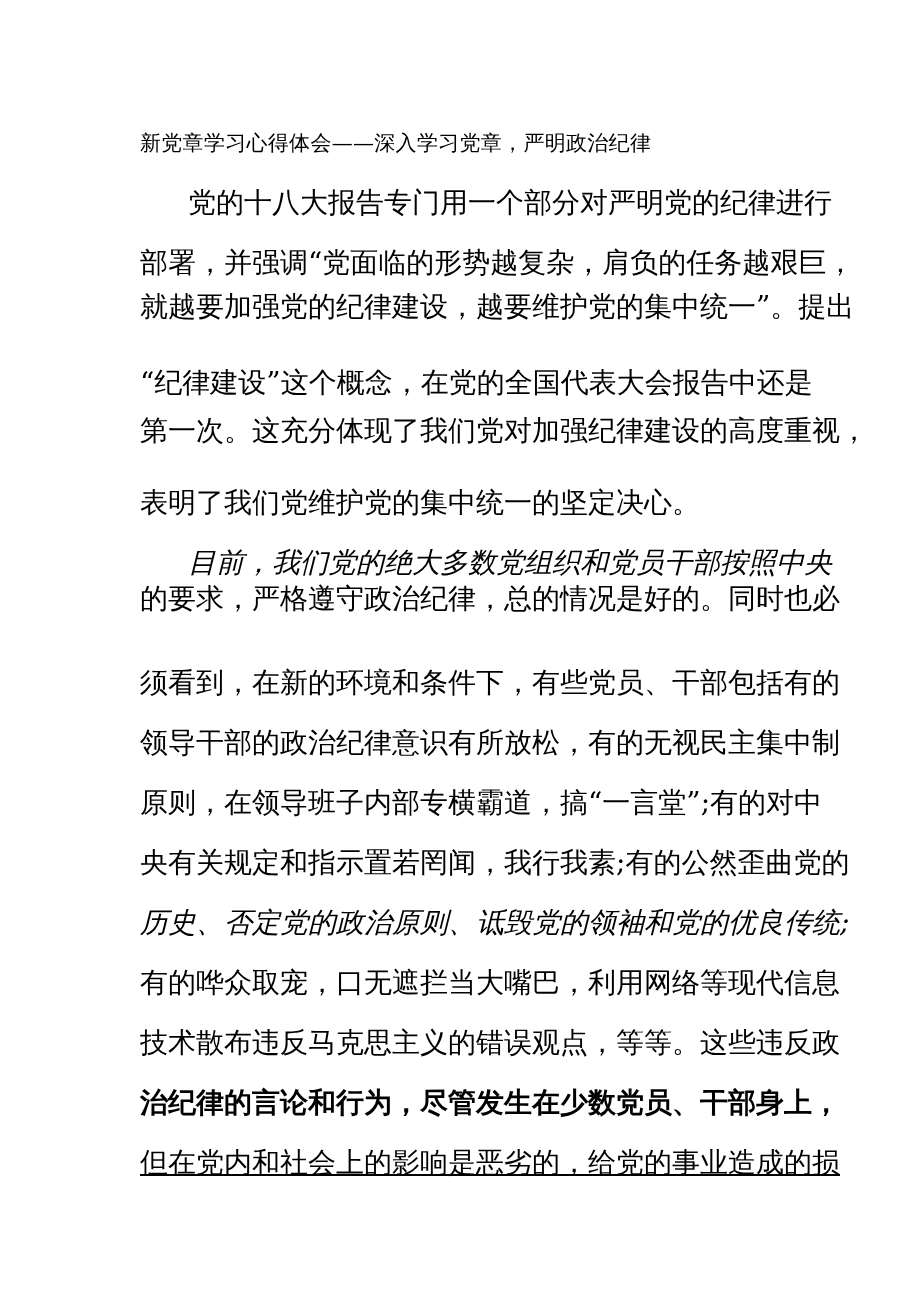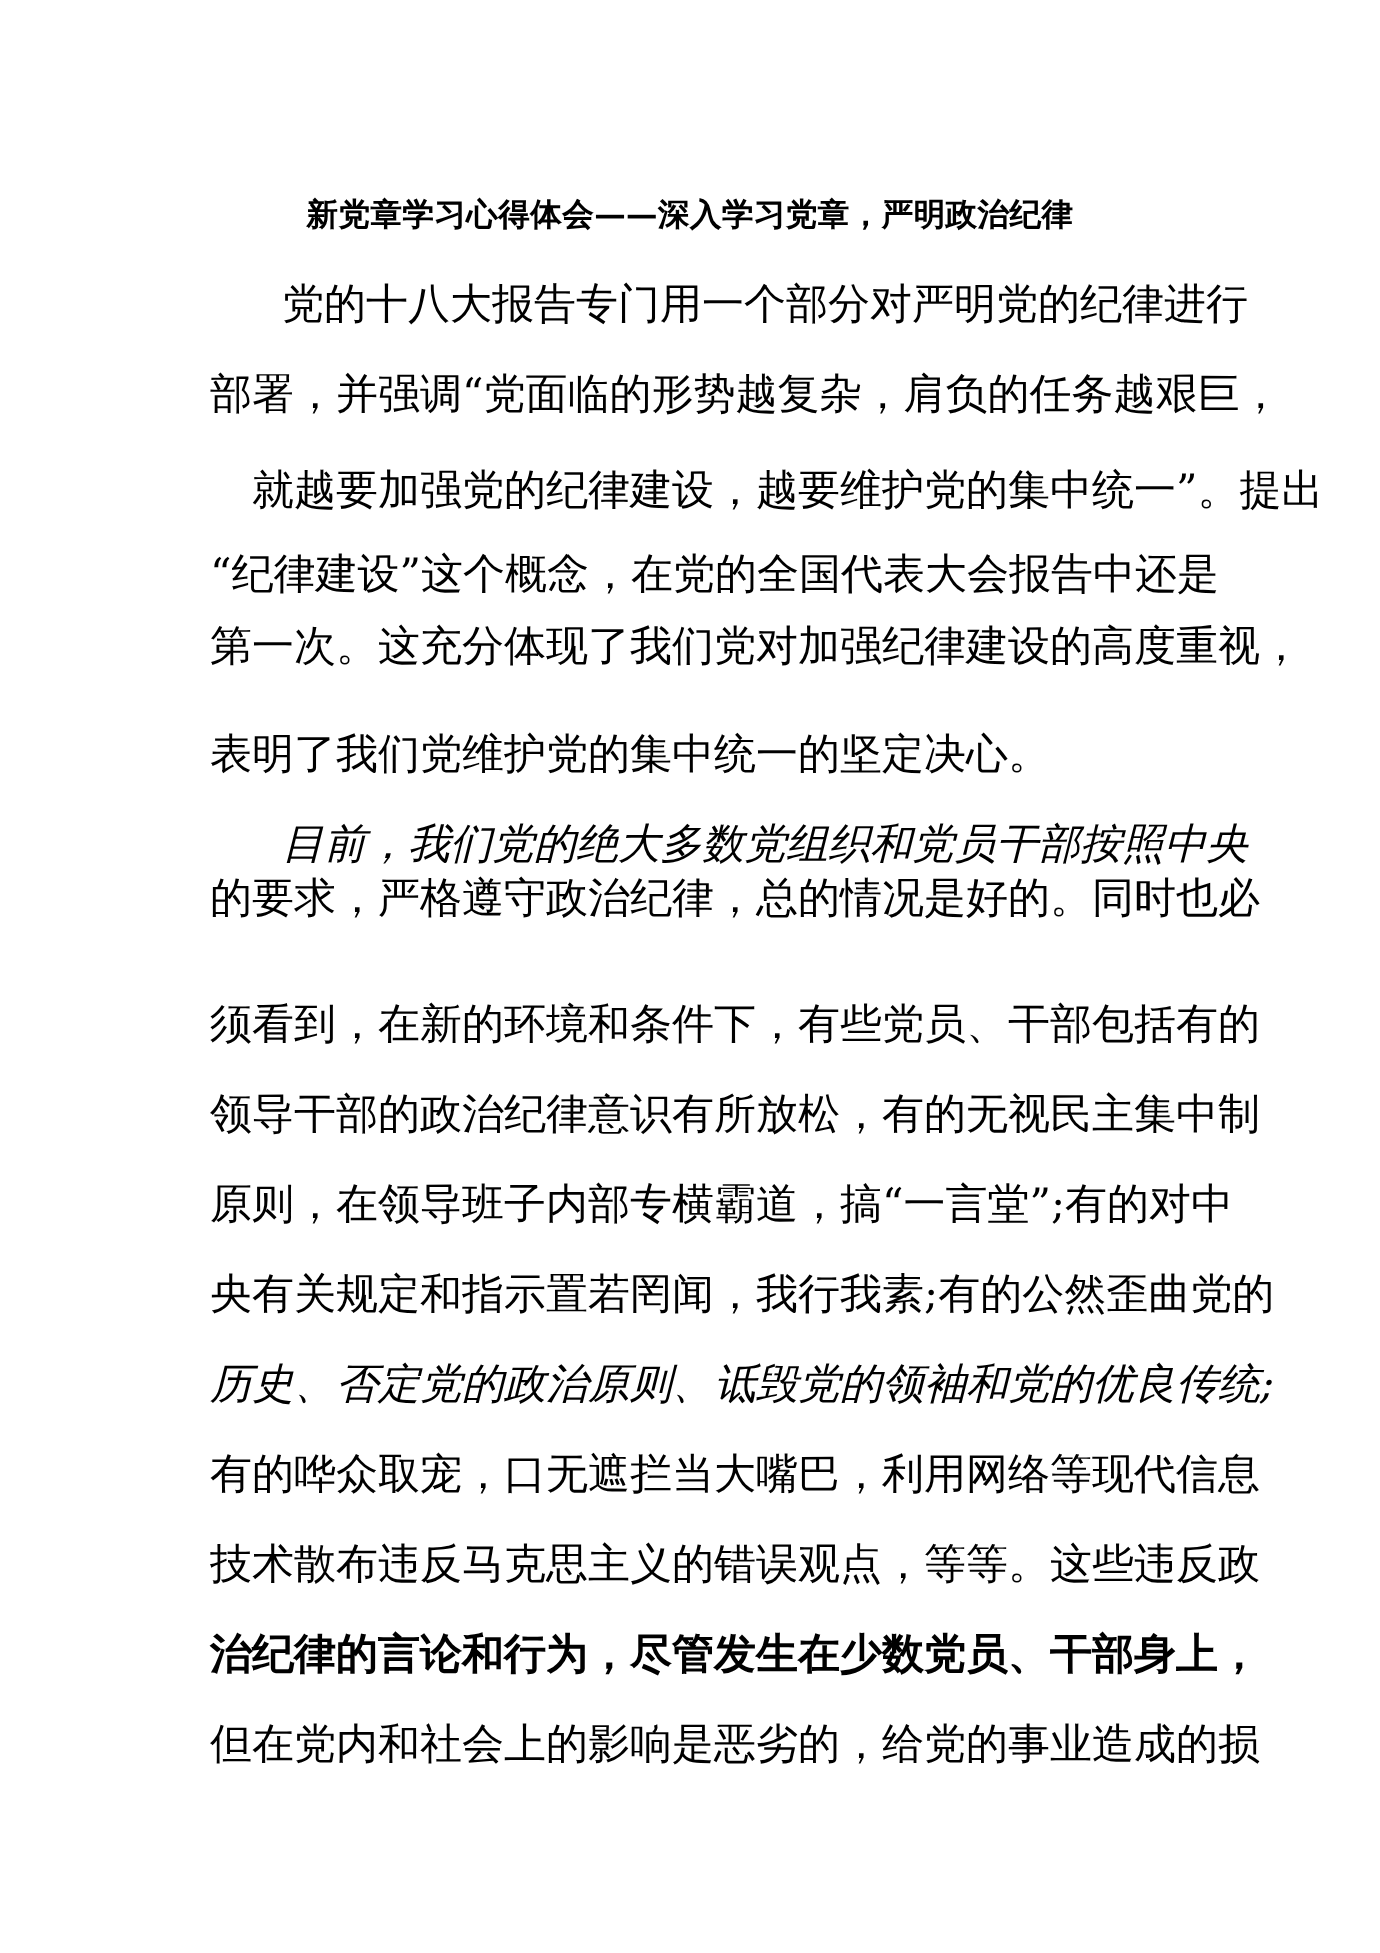--- a/index.html
+++ b/index.html
@@ -19,23 +19,23 @@
       position: absolute;
       left: 0; top: 0;
       width: 920px; height: 1302px;
       background: #ffffff;
     }
     .title {
       position: absolute;
       left: 140px;
       top: 128px;
       width: 640px;
-      text-align: center;
+      text-align: left;
       font-size: 21px;
-      font-weight: bold;
+      font-weight: normal;
       line-height: 30px;
       white-space: nowrap;
       letter-spacing: 0.3px;
     }
     .line {
       position: absolute;
       left: 140px;
       width: 640px;
       font-size: 28px;
       line-height: 30px;
@@ -52,29 +52,29 @@
     }
   </style>
 </head>
 <body>
 
 <div class="page">
   <div class="title">新党章学习心得体会——深入学习党章，严明政治纪律</div>
 
   <div class="line indent" style="top:188px;">党的十八大报告专门用一个部分对严明党的纪律进行</div>
   <div class="line" style="top:248px;">部署，并强调“党面临的形势越复杂，肩负的任务越艰巨，</div>
-  <div class="line" style="top:312px;margin-left:28px;">就越要加强党的纪律建设，越要维护党的集中统一”。提出</div>
+  <div class="line" style="top:292px;">就越要加强党的纪律建设，越要维护党的集中统一”。提出</div>
   <div class="line" style="top:368px;">“纪律建设”这个概念，在党的全国代表大会报告中还是</div>
   <div class="line" style="top:416px;">第一次。这充分体现了我们党对加强纪律建设的高度重视，</div>
   <div class="line last" style="top:488px;">表明了我们党维护党的集中统一的坚定决心。</div>
 
   <div class="line indent" style="top:548px;font-style:italic;">目前，我们党的绝大多数党组织和党员干部按照中央</div>
   <div class="line" style="top:584px;">的要求，严格遵守政治纪律，总的情况是好的。同时也必</div>
   <div class="line" style="top:668px;">须看到，在新的环境和条件下，有些党员、干部包括有的</div>
   <div class="line" style="top:728px;">领导干部的政治纪律意识有所放松，有的无视民主集中制</div>
   <div class="line" style="top:788px;">原则，在领导班子内部专横霸道，搞“一言堂”;有的对中</div>
   <div class="line" style="top:848px;">央有关规定和指示置若罔闻，我行我素;有的公然歪曲党的</div>
   <div class="line" style="top:908px;font-style:italic;">历史、否定党的政治原则、诋毁党的领袖和党的优良传统;</div>
   <div class="line" style="top:968px;">有的哗众取宠，口无遮拦当大嘴巴，利用网络等现代信息</div>
   <div class="line" style="top:1028px;">技术散布违反马克思主义的错误观点，等等。这些违反政</div>
   <div class="line" style="top:1088px;font-weight:bold;">治纪律的言论和行为，尽管发生在少数党员、干部身上，</div>
-  <div class="line" style="top:1148px;">但在党内和社会上的影响是恶劣的，给党的事业造成的损</div>
+  <div class="line" style="top:1148px;text-decoration:underline;">但在党内和社会上的影响是恶劣的，给党的事业造成的损</div>
 </div>
 
 </body></html>

